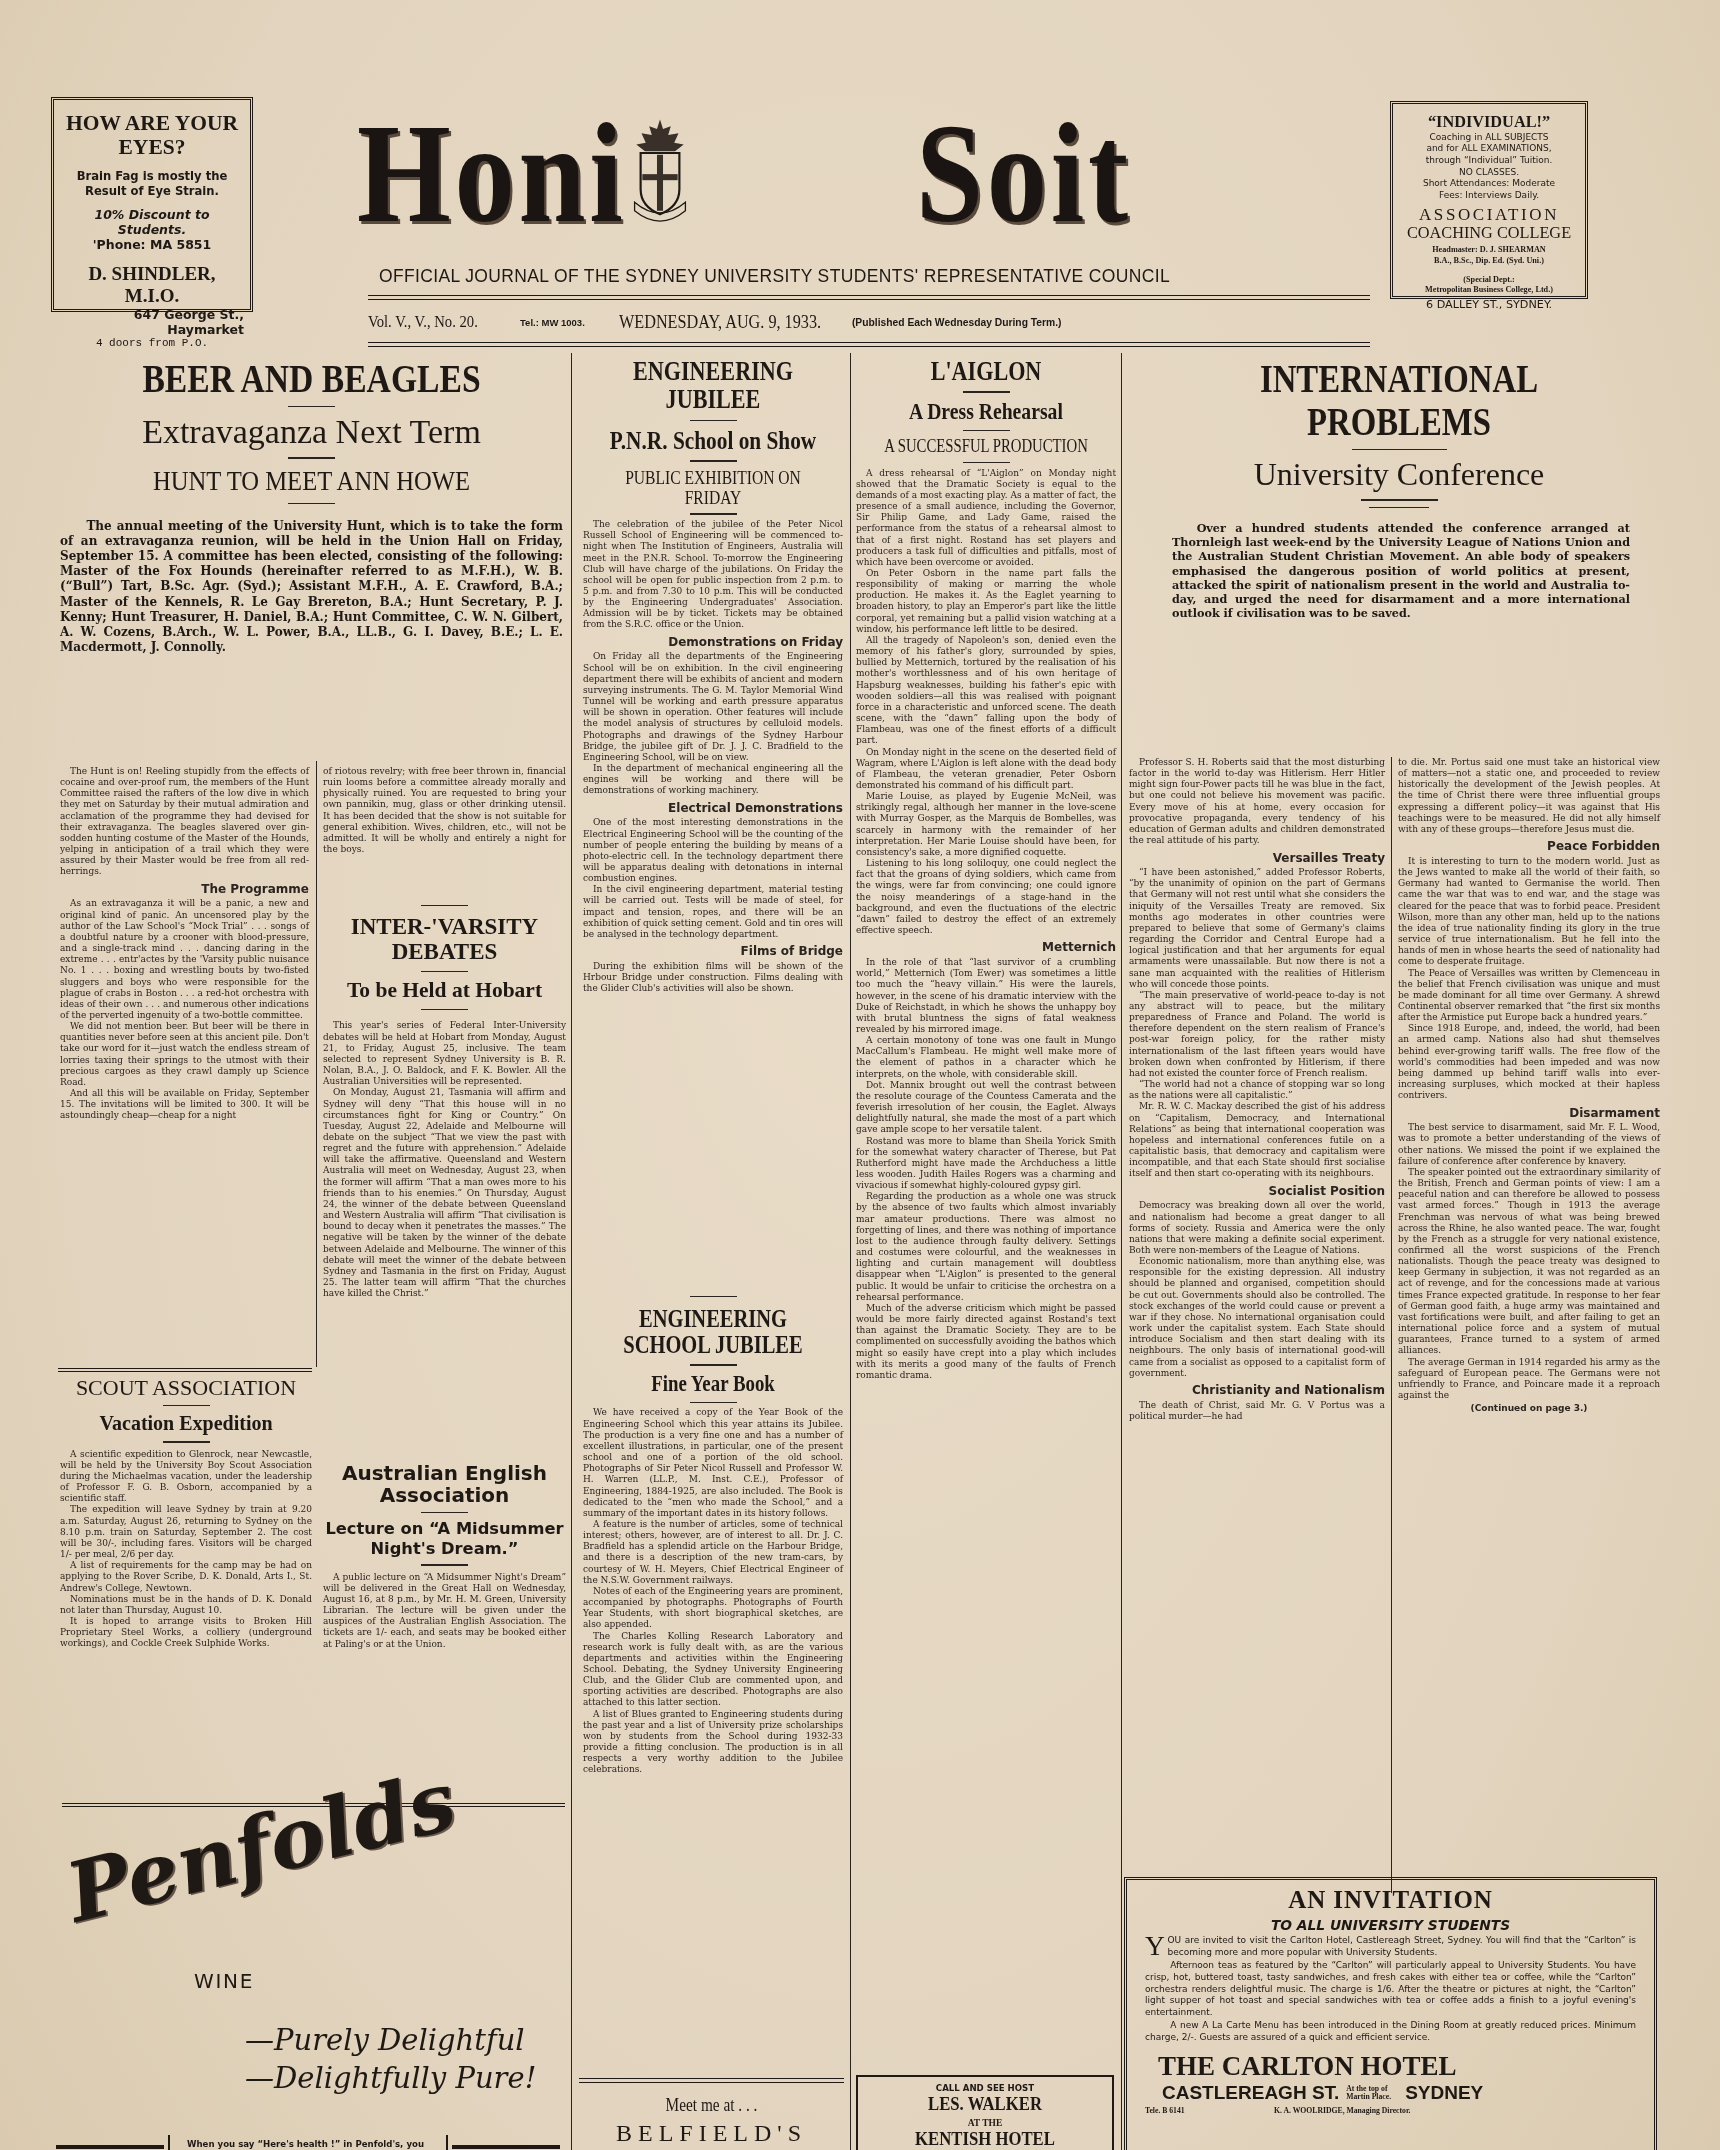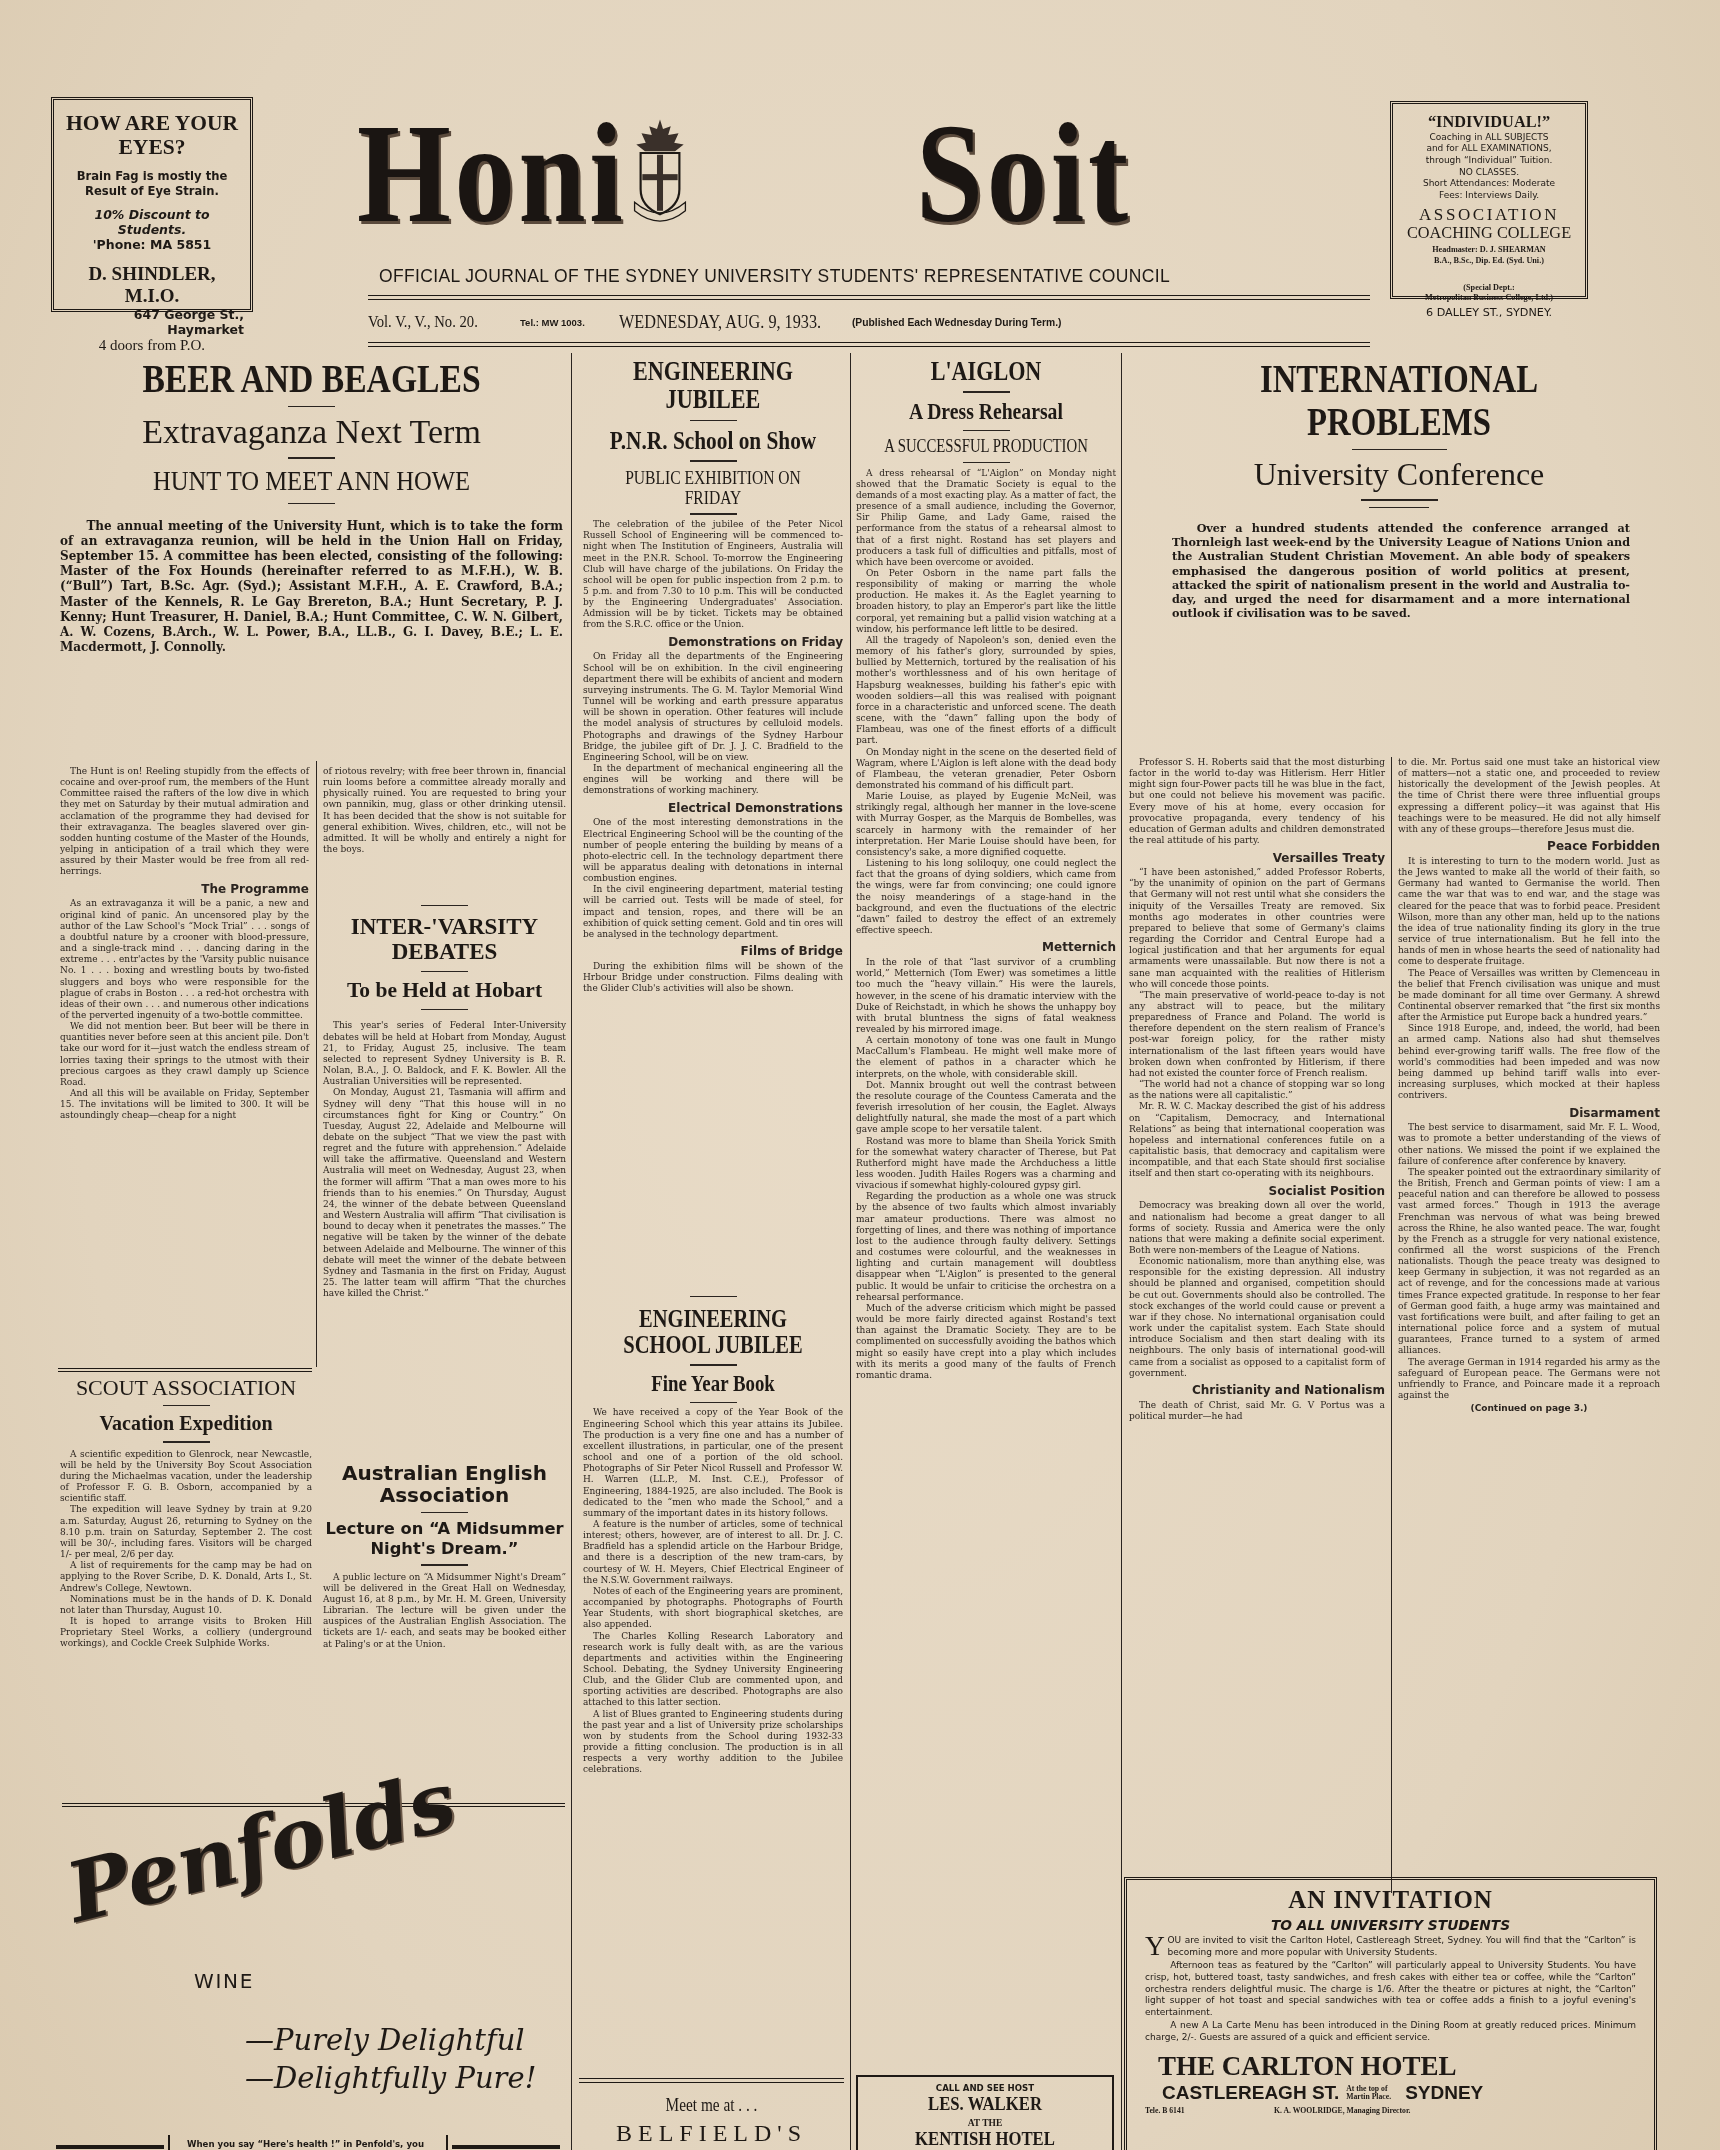--- a/index.html
+++ b/index.html
@@ -18,21 +18,21 @@
   .abs { position: absolute; }
 
   
   .ear-left { left: 51px; top: 97px; width: 202px; height: 215px; border: 3.4px double #1e1915; text-align: center; padding: 12px 6px; }
   .ear-left .h1 { font-family: "Liberation Serif", serif; font-weight: bold; font-size: 21.5px; line-height: 1.1; }
   .ear-left .p1 { font-family: "DejaVu Sans", sans-serif; font-weight: bold; font-size: 11.6px; line-height: 1.3; margin-top: 9.5px; }
   .ear-left .p2 { font-family: "DejaVu Sans", sans-serif; font-weight: bold; font-style: italic; font-size: 12.5px; margin-top: 7.7px; }
   .ear-left .p3 { font-family: "DejaVu Sans", sans-serif; font-weight: bold; font-size: 12.5px; }
   .ear-left .p4 { font-family: "Liberation Serif", serif; font-weight: bold; font-size: 19px; margin-top: 11px; }
   .ear-left .p5 { font-family: "DejaVu Sans", sans-serif; font-weight: bold; font-size: 12.5px; text-align: right; }
-  .ear-left .p6 { font-family: Liberation Serif, serif; font-size: 15px; }
+  .ear-left .p6 { font-family: Liberation Mono, monospace; font-size: 11px; }
 
   .ear-right { left: 1390px; top: 101px; width: 198px; height: 198px; border: 3.4px double #1e1915; text-align: center; padding: 7.7px 6px; }
   .ear-right .h1 { font-family: "Liberation Serif", serif; font-weight: bold; font-size: 16.3px; }
   .ear-right .p { font-family: "DejaVu Sans", sans-serif; font-size: 9px; line-height: 1.3; }
   .ear-right .big { font-family: "Liberation Serif", serif; font-size: 17px; letter-spacing: 2.6px; margin-top: 4.3px; line-height: 1.05; }
   .ear-right .big2 { font-family: "Liberation Serif", serif; font-size: 16.3px; line-height: 1.05; }
   .ear-right .small { font-family: "Liberation Serif", serif; font-weight: bold; font-size: 8.2px; line-height: 1.3; margin-top: 4.3px; }
 
   
   .mast-title { left: 357px; top: 92px; width: 998px; height: 163px; }
@@ -126,21 +126,21 @@
     <div class="p">Coaching in ALL SUBJECTS</div>
     <div class="p">and for ALL EXAMINATIONS,</div>
     <div class="p">through “Individual” Tuition.</div>
     <div class="p">NO CLASSES.</div>
     <div class="p">Short Attendances: Moderate</div>
     <div class="p">Fees: Interviews Daily.</div>
     <div class="big">ASSOCIATION</div>
     <div class="big2">COACHING COLLEGE</div>
     <div class="small">Headmaster: D. J. SHEARMAN</div>
     <div class="small" style="margin-top:0">B.A., B.Sc., Dip. Ed. (Syd. Uni.)</div>
-    <div class="small" style="margin-top:16px">(Special Dept.:</div>
+    <div class="small" style="margin-top:8px">(Special Dept.:</div>
     <div class="small" style="margin-top:0">Metropolitan Business College, Ltd.)</div>
     <div class="p" style="font-size:11.2px;margin-top:1.7px">6 DALLEY ST., SYDNEY.</div>
   </div>
 
   <div class="vrule" style="left:571px;top:353px;height:1923px"></div>
   <div class="vrule" style="left:850px;top:353px;height:1923px"></div>
   <div class="vrule" style="left:1121px;top:353px;height:1923px"></div>
   <div class="vrule" style="left:316px;top:761px;height:606px;width:0.9px"></div>
   <div class="vrule" style="left:1391px;top:757px;height:1136px;width:0.9px"></div>
 

